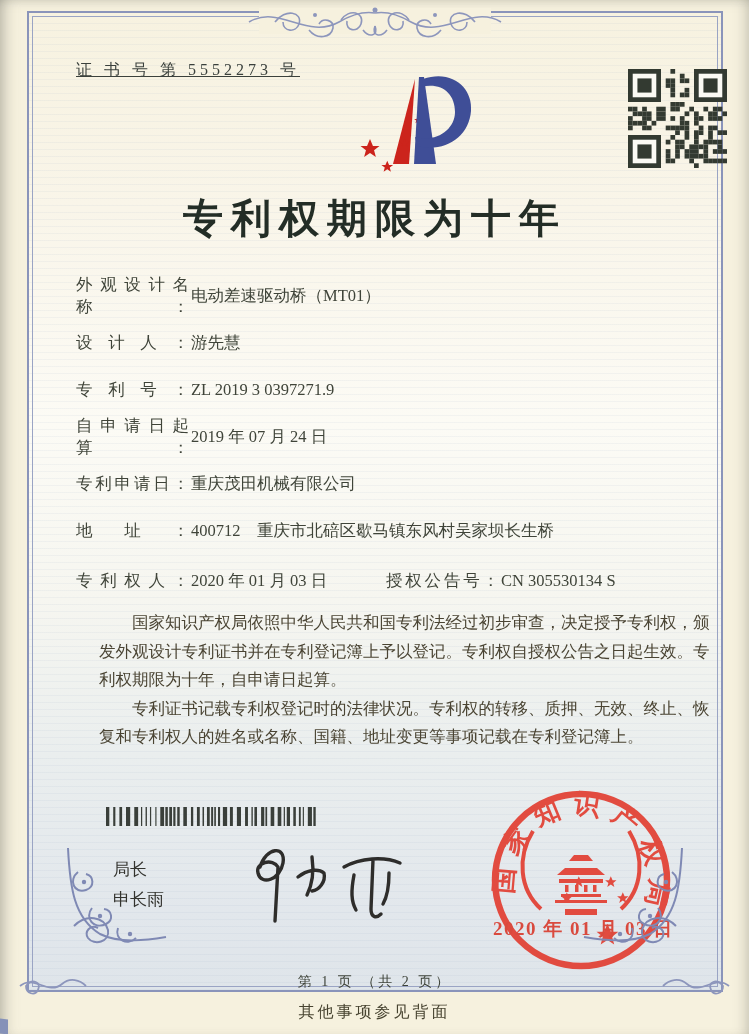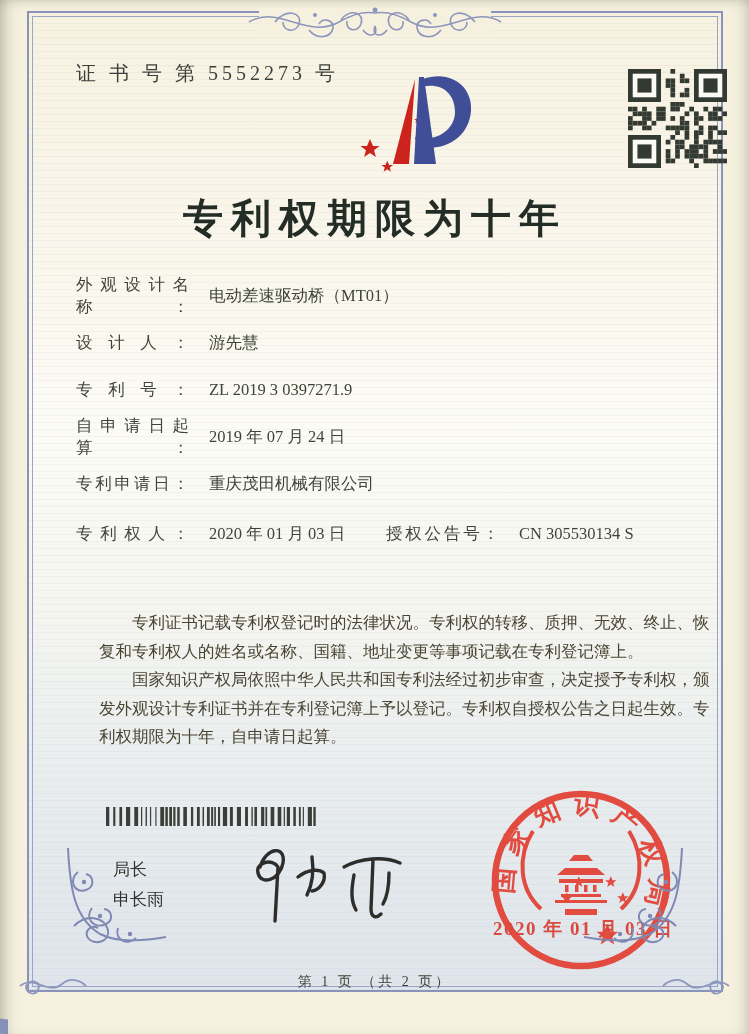--- a/index.html
+++ b/index.html
@@ -13,31 +13,31 @@
   }
   .frame{
     position:absolute;left:27px;top:11px;width:692px;height:977px;
     border:2px solid #8a94ba;
     background:
       repeating-linear-gradient(0deg, rgba(140,160,190,.085) 0 1px, rgba(0,0,0,0) 1px 7px),
       linear-gradient(180deg,#f7f2e0 0%,#f9f5e9 20%,#fcfbf5 42%,#f6f6f0 60%,#eaeeee 76%,#e2e7ec 92%,#dfe5ea 100%);
   }
   .frame-inner{position:absolute;inset:3px;border:1px solid #9aa4c4;pointer-events:none;}
   .abs{position:absolute;}
-  .cert-no{left:47px;top:47px;font-size:20px;letter-spacing:4px;color:#3a403c;}
+  .cert-no{left:47px;top:47px;font-size:16px;letter-spacing:4px;color:#3a403c;text-decoration:underline;}
   .logo{left:318px;top:54px;}
   .qr{left:599px;top:56px;}
   .title{
     left:0;right:0;top:178px;text-align:center;
     font-size:40px;font-weight:700;letter-spacing:8px;color:#232d26;
   }
   .fields{left:47px;top:259px;width:620px;font-size:16.5px;color:#3f4439;}
   .field-row{height:47px;display:flex;align-items:center;position:relative;}
   .f-label{display:inline-block;width:113px;text-align-last:justify;text-align:justify;flex:0 0 113px;}
-  .f-value{margin-left:20px;white-space:nowrap;}
+  .f-value{margin-left:2px;white-space:nowrap;}
   .grant-row{height:36px;display:flex;align-items:center;position:relative;margin-top:9px;}
   .grant-second{position:absolute;left:310px;display:flex;align-items:center;}
   .paras{left:70px;top:596px;width:614px;font-size:16.5px;line-height:28.5px;color:#4a4433;}
   .paras p{margin:0;text-indent:2em;}
   .barcode{left:75px;top:794px;}
   .signer{left:84px;top:842px;font-family:"Liberation Sans","DejaVu Sans",sans-serif;
           font-size:17px;color:#34342f;line-height:30px;}
   .signature{left:203px;top:820px;}
   .seal{left:452px;top:770px;}
   .page-num{left:0;right:0;top:960px;text-align:center;font-size:14px;letter-spacing:3px;color:#3d4238;}
@@ -222,33 +222,37 @@
         <span class="f-value">ZL 2019 3 0397271.9</span>
       </div>
       <div class="field-row">
         <span class="f-label">自申请日起算：</span>
         <span class="f-value">2019 年 07 月 24 日</span>
       </div>
       <div class="field-row">
         <span class="f-label">专利申请日：</span>
         <span class="f-value">重庆茂田机械有限公司</span>
       </div>
+      <div class="field-row">
+        <span class="f-label">地址：</span>
+        <span class="f-value">400712　重庆市北碚区歇马镇东风村吴家坝长生桥</span>
+      </div>
       <div class="grant-row">
         <span class="f-label">专利权人：</span>
         <span class="f-value">2020 年 01 月 03 日</span>
         <span class="grant-second">
           <span class="f-label">授权公告号：</span>
           <span class="f-value">CN 305530134 S</span>
         </span>
       </div>
     </div>
 
     <div class="abs paras">
+      <p>国家知识产权局依照中华人民共和国专利法经过初步审查，决定授予专利权，颁发外观设计专利证书并在专利登记簿上予以登记。专利权自授权公告之日起生效。专利权期限为十年，自申请日起算。</p>
       <p>专利证书记载专利权登记时的法律状况。专利权的转移、质押、无效、终止、恢复和专利权人的姓名或名称、国籍、地址变更等事项记载在专利登记簿上。</p>
-      <p>国家知识产权局依照中华人民共和国专利法经过初步审查，决定授予专利权，颁发外观设计专利证书并在专利登记簿上予以登记。专利权自授权公告之日起生效。专利权期限为十年，自申请日起算。</p>
     </div>
 
     <svg id="barcode-svg" class="abs barcode" width="215" height="19" viewBox="0 0 215 19">
         <rect x="2" y="0" width="3.304722595214844" height="19" fill="#3a3f3a"></rect>
         <rect x="9.220285034179689" y="0" width="2.147105407714844" height="19" fill="#3a3f3a"></rect>
         <rect x="15.402679443359375" y="0" width="2.697300720214844" height="19" fill="#3a3f3a"></rect>
         <rect x="22.006558227539063" y="0" width="4.167808532714844" height="19" fill="#3a3f3a"></rect>
         <rect x="30.26629638671875" y="0" width="3.871128845214844" height="19" fill="#3a3f3a"></rect>
         <rect x="36.991268920898435" y="0" width="1.2197616577148438" height="19" fill="#3a3f3a"></rect>
         <rect x="41.56585092544555" y="0" width="1.365621566772461" height="19" fill="#3a3f3a"></rect>
@@ -386,15 +390,16 @@
       <path d="M8,14 C14,6 24,10 20,18 C17,24 8,22 8,14 Z"></path>
     </g>
   </svg>
   <svg class="abs orn-cbr" width="70" height="26" viewBox="0 0 70 26">
     <g fill="none" stroke="#8d96bc" stroke-width="1.8">
       <path d="M2,14 C16,2 30,24 44,12 C52,5 62,8 68,14"></path>
       <path d="M8,14 C14,6 24,10 20,18 C17,24 8,22 8,14 Z"></path>
     </g>
   </svg>
 
+  <div class="abs back-note">其他事项参见背面</div>
 
   <div class="abs edge-mark"></div>
 </div>
 
 </body></html>

